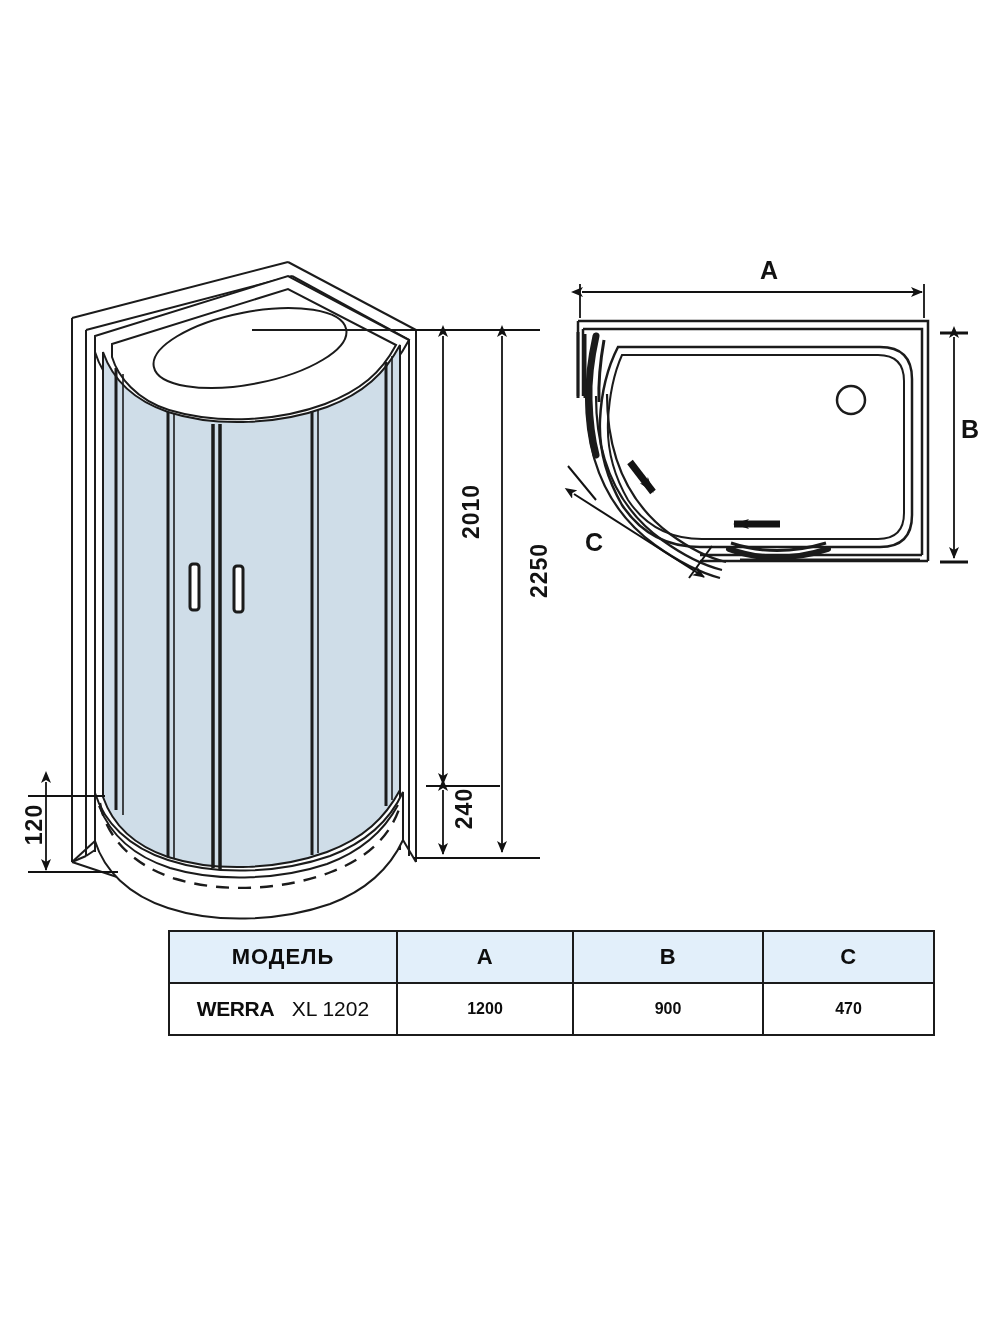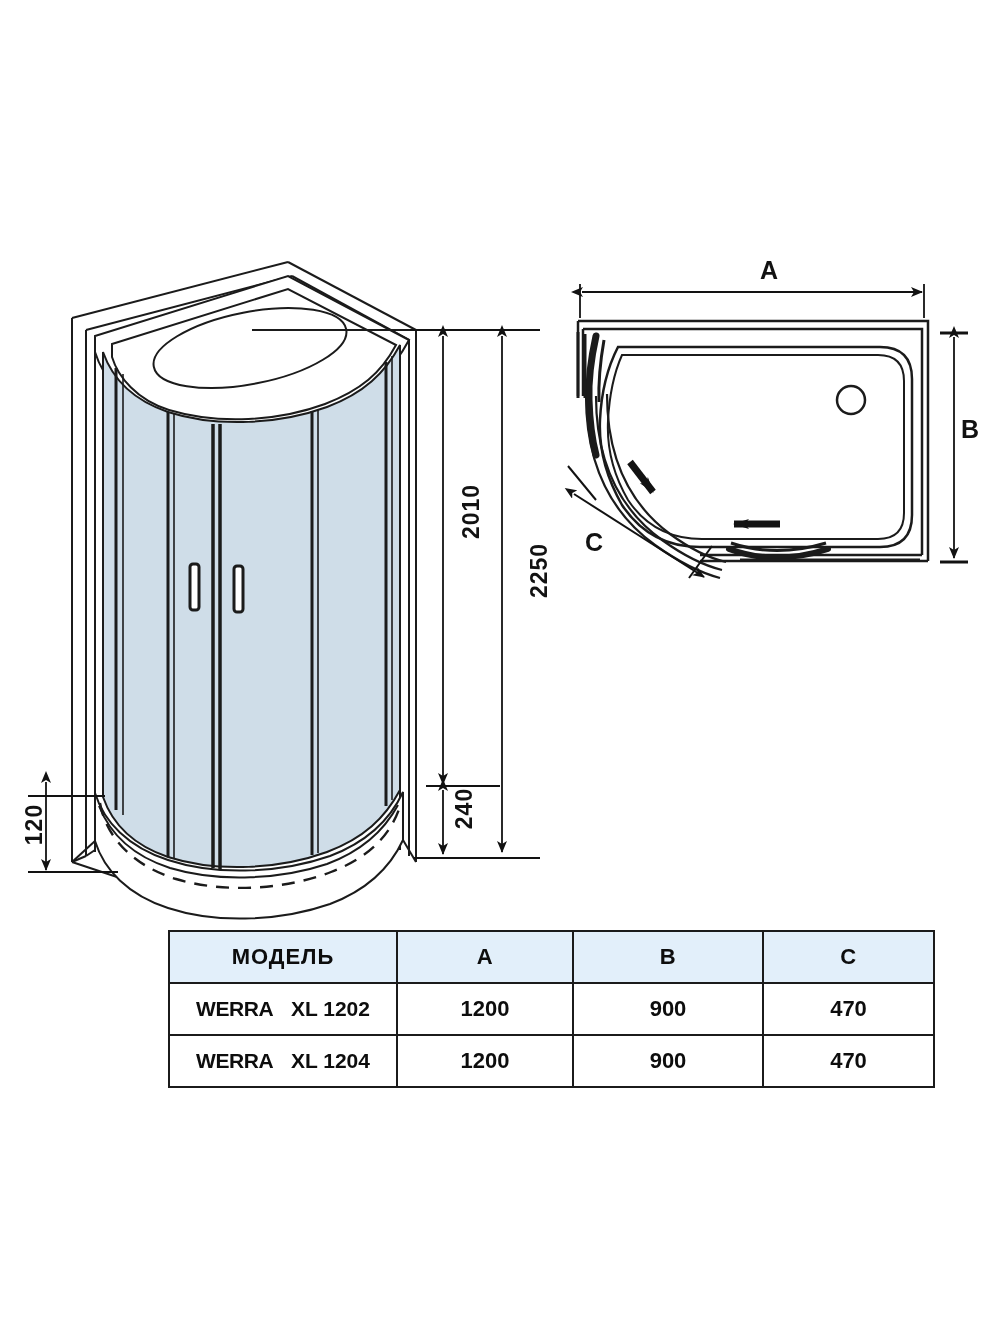--- a/index.html
+++ b/index.html
@@ -55,35 +55,35 @@
     font-weight: bold;
     letter-spacing: 0.5px;
     font-family: "Liberation Sans", sans-serif;
   }
   table.spec thead th.model-head {
     font-size: 22px;
     letter-spacing: 1px;
   }
   table.spec tbody td {
     background: #ffffff;
-    font-size: 22px;
+    font-size: 16px;
     font-weight: bold;
   }
   table.spec tbody td.model-cell {
     font-size: 21px;
     letter-spacing: 0px;
     white-space: nowrap;
   }
   table.spec tbody td.model-cell .brand {
     font-weight: bold;
     letter-spacing: -0.4px;
     text-align: center;
   }
   table.spec tbody td.model-cell .variant {
-    font-weight: bold;
+    font-weight: normal;
     letter-spacing: 0px;
   }
   col.c-model { width: 228px; }
   col.c-a     { width: 176px; }
   col.c-b     { width: 190px; }
   col.c-c     { width: 171px; }
 
   
   .dimlabel {
     position: absolute;
@@ -356,27 +356,17 @@
         <tr>
           <td class="model-cell">
             <span class="brand">WERRA</span>
             <span>&nbsp;</span>
             <span class="variant">XL 1202</span>
           </td>
           <td>1200</td>
           <td>900</td>
           <td>470</td>
         </tr>
-        <tr>
-          <td class="model-cell">
-            <span class="brand">WERRA</span>
-            <span>&nbsp;</span>
-            <span class="variant">XL 1204</span>
-          </td>
-          <td>1200</td>
-          <td>900</td>
-          <td>470</td>
-        </tr>
       </tbody>
     </table>
   </div>
 
 </div>
 
 </body></html>

